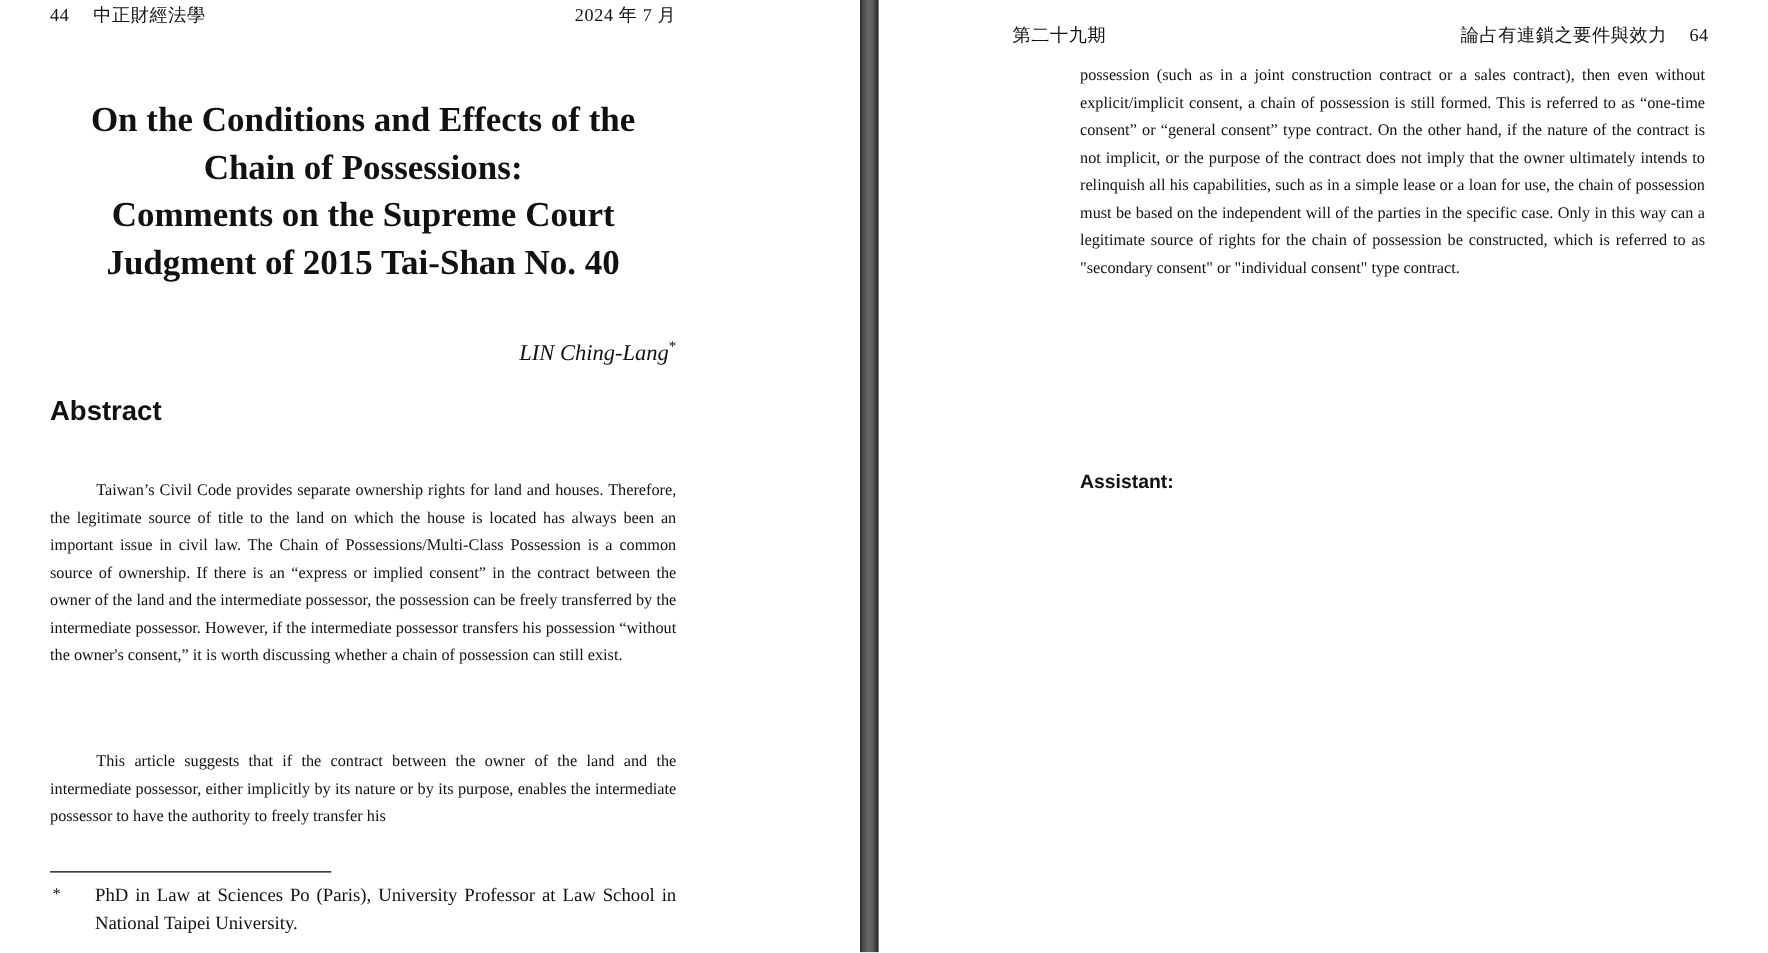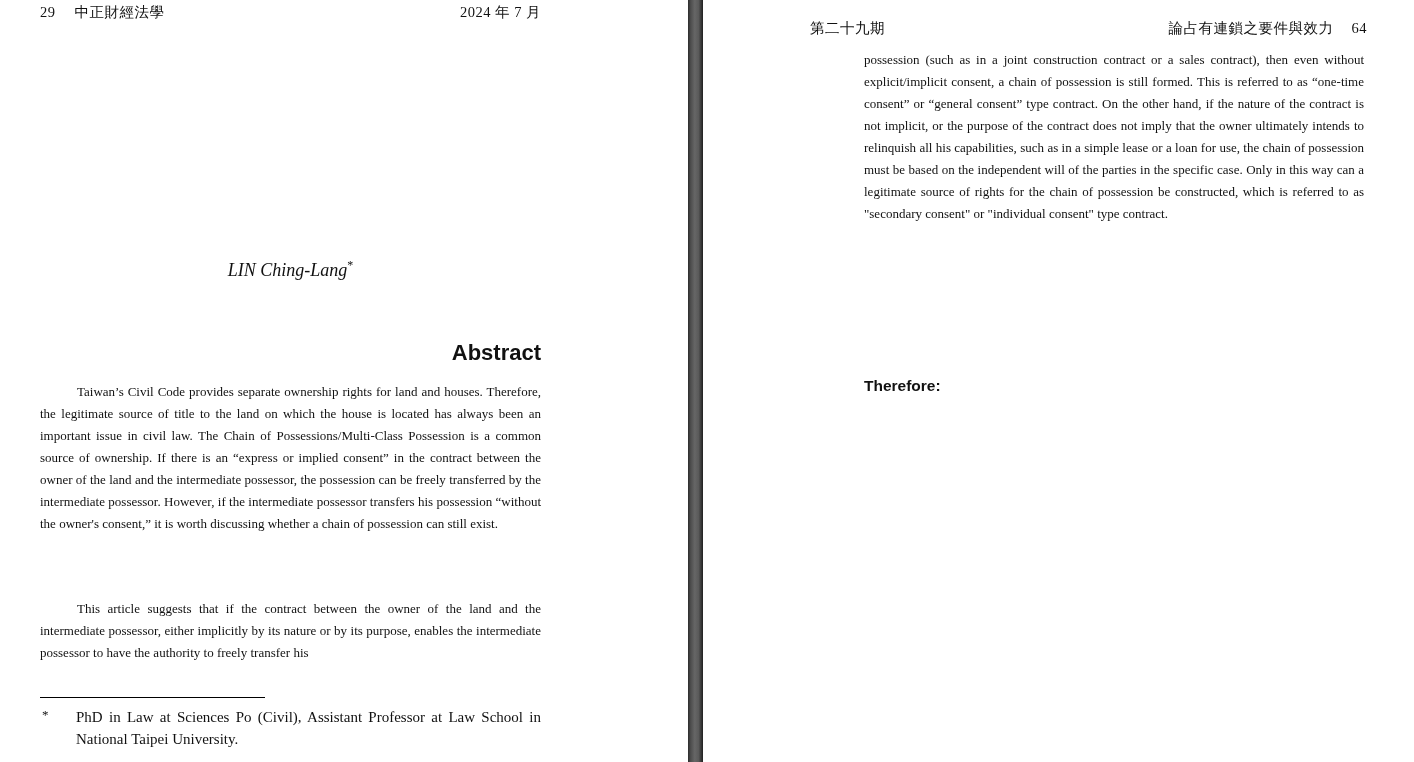--- a/index.html
+++ b/index.html
@@ -52,34 +52,34 @@
     top: 78px;
     left: 40px;
     width: 501px;
     text-align: center;
     font-size: 28px;
     line-height: 38px;
     white-space: pre-line;
   }
   .author-line {
     position: absolute;
-    top: 258px;
-    left: 40px;
-    width: 501px;
-    text-align: center;
+    top: 270px;
+    left: 40px;
+    width: 501px;
+    text-align: right;
     font-style: italic;
     font-size: 18px;
   }
   .author-line sup { font-size: 12px; font-style: normal; }
   .abstract-heading {
     position: absolute;
-    top: 340px;
-    left: 40px;
-    width: 501px;
-    text-align: right;
+    top: 316px;
+    left: 40px;
+    width: 501px;
+    text-align: left;
     font-family: "Liberation Sans", sans-serif;
     font-size: 22px;
   }
   
   .body-par {
     position: absolute;
     left: 40px;
     width: 501px;
     font-size: 13px;
     line-height: 22px;
@@ -141,57 +141,61 @@
 </style>
 </head>
 <body>
 
 <div class="stage">
 
   <div class="page page-left">
 
     <div class="running-header">
       <div class="hdr-group hdr-gap-sm">
-        <span>29</span>
+        <span>44</span>
         <span class="cjk">中正財經法學</span>
       </div>
       <span class="cjk">2024 年 7 月</span>
     </div>
 
+    <h1 class="article-title">On the Conditions and Effects of the
+Chain of Possessions:
+Comments on the Supreme Court
+Judgment of 2015 Tai-Shan No. 40</h1>
 
     <div class="author-line"><span>LIN Ching-Lang</span><sup>*</sup></div>
 
     <h2 class="abstract-heading">Abstract</h2>
 
     <p class="body-par par-1 indent-first">Taiwan’s Civil Code provides separate ownership rights for land and houses. Therefore, the legitimate source of title to the land on which the house is located has always been an important issue in civil law. The Chain of Possessions/Multi-Class Possession is a common source of ownership. If there is an “express or implied consent” in the contract between the owner of the land and the intermediate possessor, the possession can be freely transferred by the intermediate possessor. However, if the intermediate possessor transfers his possession “without the owner's consent,” it is worth discussing whether a chain of possession can still exist.</p>
 
     <p class="body-par par-2 indent-first">This article suggests that if the contract between the owner of the land and the intermediate possessor, either implicitly by its nature or by its purpose, enables the intermediate possessor to have the authority to freely transfer his</p>
 
     <div class="footnote-rule"></div>
 
     <div class="footnote">
       <span class="fn-mark">*</span>
-      <div class="fn-text">PhD in Law at Sciences Po (Civil), Assistant Professor at Law School in National Taipei University.</div>
+      <div class="fn-text">PhD in Law at Sciences Po (Paris), University Professor at Law School in National Taipei University.</div>
     </div>
 
   </div>
 
   <div class="gutter"></div>
 
   <div class="page page-right">
 
     <div class="running-header">
       <span class="cjk">第二十九期</span>
       <div class="hdr-group hdr-gap-md">
         <span class="cjk">論占有連鎖之要件與效力</span>
         <span>64</span>
       </div>
     </div>
 
     <p class="body-par par-r1">possession (such as in a joint construction contract or a sales contract), then even without explicit/implicit consent, a chain of possession is still formed. This is referred to as “one-time consent” or “general consent” type contract. On the other hand, if the nature of the contract is not implicit, or the purpose of the contract does not imply that the owner ultimately intends to relinquish all his capabilities, such as in a simple lease or a loan for use, the chain of possession must be based on the independent will of the parties in the specific case. Only in this way can a legitimate source of rights for the chain of possession be constructed, which is referred to as "secondary consent" or "individual consent" type contract.</p>
 
     <div class="keywords-block">
-      <span class="keywords-label">Therefore:</span>
+      <span class="keywords-label">Assistant:</span>
     </div>
 
   </div>
 
 </div>
 
 </body></html>

